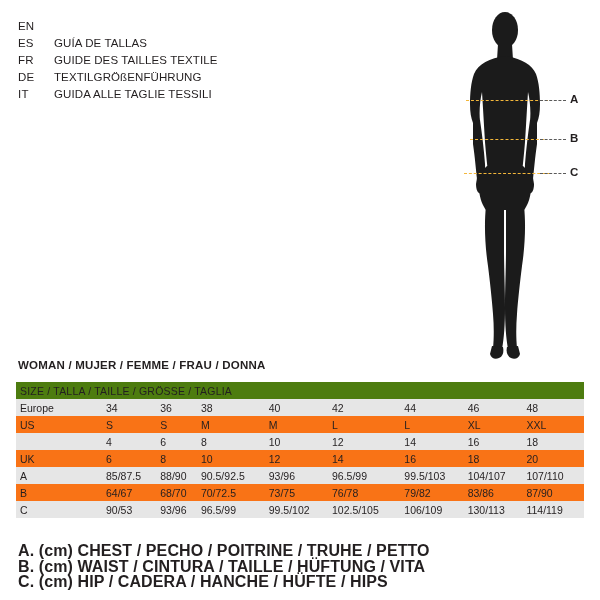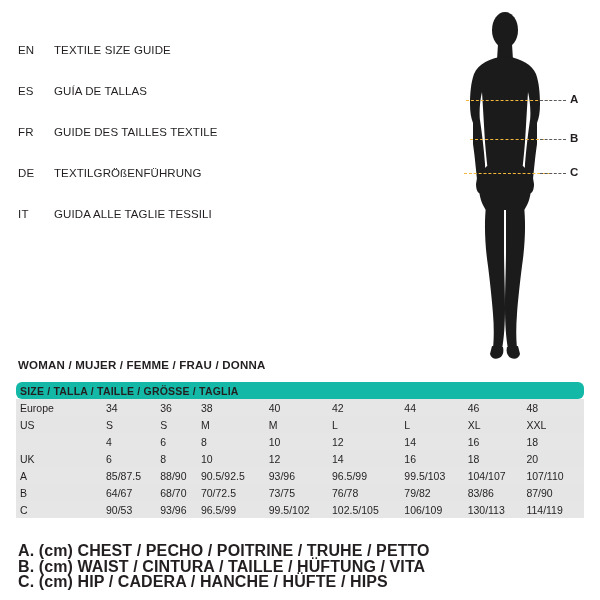--- a/index.html
+++ b/index.html
@@ -26,21 +26,20 @@
     position: absolute;
     left: 18px;
     top: 18px;
     width: 300px;
   }
   .lang-row {
     display: flex;
     align-items: flex-end;
     height: 17px;
     line-height: 17px;
-    margin-top: 24px;
   }
   .lang-code {
     width: 36px;
     flex: 0 0 36px;
     font-size: 11.5px;
     letter-spacing: 0.2px;
     color: #231f20;
   }
   .lang-text {
     font-size: 11.5px;
@@ -95,33 +94,32 @@
     width: 568px;
     border-collapse: collapse;
     font-size: 10.5px;
   }
   .size-table td {
     padding: 0;
     height: 17px;
     color: #231f20;
   }
   .size-table tr.head td {
-    background: #14b8a6;
-    font-weight: bold;
+    background: #4d7c0f;
+    font-weight: normal;
     font-size: 10.5px;
     letter-spacing: 0.2px;
     padding-left: 4px;
-    border-radius: 6px;
   }
   .size-table tr.shade td {
     background: #e6e6e6;
     margin-left: 38px;
   }
   .size-table tr.plain td {
-    background: #e5e5e5;
+    background: #f97316;
   }
   .size-table td.label {
     padding-left: 4px;
     text-align: left;
     width: 86px;
   }
   .size-table td.val {
   }
 
   
@@ -141,21 +139,20 @@
   }
 </style>
 </head>
 <body>
 
 <div class="page">
 
   <div class="lang-block">
     <div class="lang-row">
       <span class="lang-code">EN</span>
-      <span class="lang-text">TEXTILE SIZE GUIDE</span>
     </div>
     <div class="lang-row">
       <span class="lang-code">ES</span>
       <span class="lang-text">GUÍA DE TALLAS</span>
     </div>
     <div class="lang-row">
       <span class="lang-code">FR</span>
       <span class="lang-text">GUIDE DES TAILLES TEXTILE</span>
     </div>
     <div class="lang-row">

